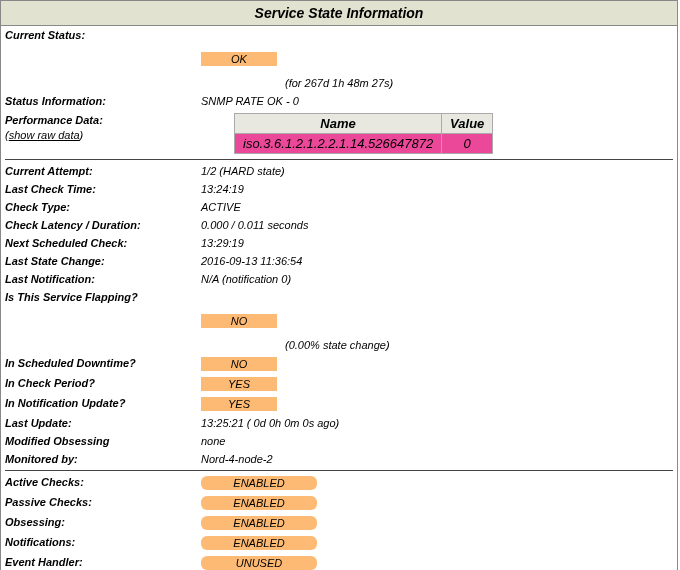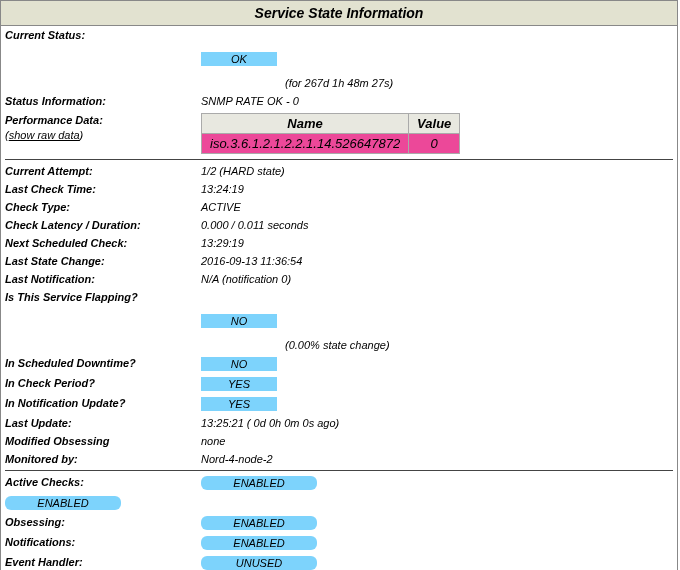--- a/index.html
+++ b/index.html
@@ -36,21 +36,21 @@
     width: 196px;
     font-weight: bold;
     flex-shrink: 0;
   }
   .value {
     display: flex;
     align-items: center;
     flex-wrap: wrap;
   }
   .badge {
-    background: #7dd3fc;
+    background: #fdba74;
     display: inline-block;
     min-width: 76px;
     text-align: center;
     padding: 1px 0;
     margin-right: 8px;
     font-size: 11px;
   }
   .badge-wide {
     min-width: 116px;
     border-radius: 6px;
@@ -95,21 +95,21 @@
       <div class="label">Current Status:</div>
       <div class="value">
         <span class="badge">OK</span>
         <span class="sublabel">(for 267d 1h 48m 27s)</span>
       </div>
     </div>
     <div class="row">
       <div class="label">Status Information:</div>
       <div class="value">SNMP RATE OK - 0</div>
     </div>
-    <div class="row" style="align-items:flex-start;">
+    <div class="row" style="align-items:flex-start;gap:33px;">
       <div class="label" style="line-height:1.4;">
         <span>Performance Data:</span><br>
         <span style="font-weight:normal;">
           <span>(</span><span class="raw-link">show raw data</span><span>)</span>
         </span>
       </div>
       <div class="value">
         <table class="perf-table">
           <tbody>
               <tr>
@@ -199,20 +199,21 @@
   <hr class="sep">
 
   <div class="section">
     <div class="row">
         <div class="label">Active Checks:</div>
         <div class="value">
           <span class="badge badge-wide">ENABLED</span>
         </div>
       </div>
     <div class="row">
+        <div class="label">Passive Checks:</div>
         <div class="value">
           <span class="badge badge-wide">ENABLED</span>
         </div>
       </div>
     <div class="row">
         <div class="label">Obsessing:</div>
         <div class="value">
           <span class="badge badge-wide">ENABLED</span>
         </div>
       </div>

